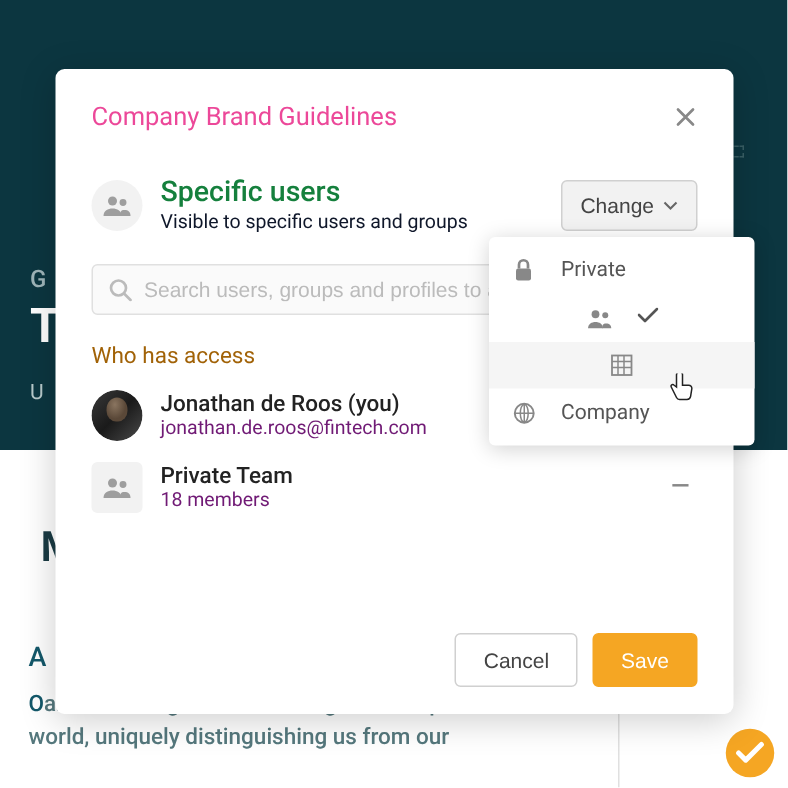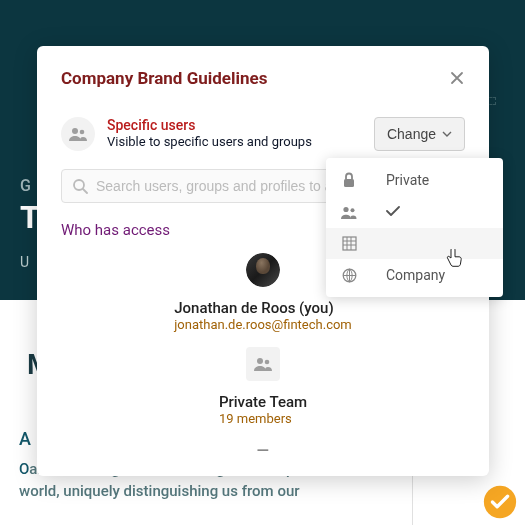--- a/index.html
+++ b/index.html
@@ -11,56 +11,56 @@
 .bg-m { position: absolute; left: 27px; top: 348px; color: #1a3b44; font-size: 28px; font-weight: 600; }
 .bg-a { position: absolute; left: 19px; top: 428px; color: #13586a; font-size: 18px; font-weight: 500; }
 .bg-text { position: absolute; left: 19px; top: 459px; color: #55787d; font-size: 15px; line-height: 1.45; width: 430px; font-weight: 500; }
 .bg-text-o { color: #13586a; }
 .bg-check { position: absolute; right: 6px; bottom: 4px; width: 38px; height: 38px; }
 .bg-rect { position: absolute; right: 29px; top: 97px; width: 10px; height: 8px; border: 1px dashed #395e65; }
 .bg-card { position: absolute; right: 0; top: 300px; bottom: 0; width: 113px; background: #fff; border-left: 1px solid #e0e0e0; }
 
 .modal { position: absolute; left: 37px; top: 46px; width: 452px; height: 430px; background: #fff; border-radius: 6px; box-shadow: 0 4px 24px rgba(0,0,0,0.2); padding: 22px 24px; }
 .modal-header { display: flex; justify-content: space-between; align-items: center; margin-bottom: 28px; }
-.modal-title { font-size: 17px; font-weight: 700; color: #7f1d1d; }
+.modal-title { font-size: 17px; font-weight: 400; color: #ec4899; }
 .close-btn { cursor: pointer; color: #888; }
 .close-btn svg { display: block; }
 
 .perm-row { display: flex; align-items: center; gap: 12px; margin-bottom: 18px; }
 .perm-icon { width: 34px; height: 34px; border-radius: 50%; background: #f2f2f2; display: flex; align-items: center; justify-content: center; color: #9e9e9e; flex-shrink: 0; }
 .perm-text { flex: 1; }
-.perm-title { font-size: 14px; color: #b91c1c; font-weight: 500; line-height: 1.3; }
+.perm-title { font-size: 19px; color: #15803d; font-weight: 500; line-height: 1.3; }
 .perm-sub { font-size: 13px; color: #0f172a; line-height: 1.3; }
 .change-btn { display: flex; align-items: center; gap: 6px; background: #f2f2f2; border: 1px solid #d0d0d0; border-radius: 4px; padding: 8px 12px; font-size: 14px; color: #444; cursor: pointer; font-weight: 500; }
 .change-btn svg { width: 10px; height: 6px; }
 
 .search-box { display: flex; align-items: center; border: 1px solid #e0e0e0; border-radius: 4px; padding: 8px 10px; margin-bottom: 18px; background: #fafafa; }
 .search-box svg { color: #bbb; margin-right: 8px; flex-shrink: 0; }
 .search-box input { border: none; outline: none; background: transparent; font-size: 14px; color: #666; width: 100%; }
 .search-box input::placeholder { color: #bbb; }
 
-.section-label { font-size: 15px; color: #701a75; margin-bottom: 14px; font-weight: 400; }
-
-.user-row { display: flex; align-items: center; gap: 12px; margin-bottom: 14px; flex-direction: column; }
+.section-label { font-size: 15px; color: #a16207; margin-bottom: 14px; font-weight: 400; }
+
+.user-row { display: flex; align-items: center; gap: 12px; margin-bottom: 14px; }
 .avatar { width: 34px; height: 34px; border-radius: 50%; background: #e0e0e0; flex-shrink: 0; overflow: hidden; display: flex; align-items: center; justify-content: center; }
 .avatar.group { background: #f2f2f2; color: #9e9e9e; border-radius: 4px; }
 .avatar-img { width: 100%; height: 100%; background: linear-gradient(135deg, #3a3a3a 0%, #1a1a1a 50%, #4a4a4a 100%); border-radius: 50%; position: relative; }
 .avatar-img::before { content: ""; position: absolute; top: 5px; left: 10px; width: 14px; height: 16px; background: radial-gradient(ellipse at 40% 30%, #8a7560 0%, #5a4838 60%); border-radius: 50% 50% 45% 45%; }
 .user-text { flex: 1; min-width: 0; }
 .user-name { font-size: 15px; color: #222; font-weight: 500; line-height: 1.2; }
-.user-sub { font-size: 13px; color: #a16207; line-height: 1.2; }
+.user-sub { font-size: 13px; color: #701a75; line-height: 1.2; }
 .minus { color: #888; font-size: 22px; font-weight: 400; cursor: pointer; padding: 0 4px; }
 
 .modal-footer { position: absolute; bottom: 18px; right: 24px; display: flex; gap: 10px; }
 .btn { border-radius: 4px; padding: 9px 18px; font-size: 14px; cursor: pointer; font-weight: 500; }
 .btn-cancel { background: #fff; border: 1px solid #d0d0d0; color: #444; }
 .btn-save { background: #f5a623; border: 1px solid #f5a623; color: #fff; }
 
 .dropdown { position: absolute; top: 158px; right: 22px; width: 177px; background: #fff; border-radius: 4px; box-shadow: 0 2px 14px rgba(0,0,0,0.18); padding: 6px 0; }
-.dd-item { display: flex; align-items: center; padding: 8px 14px; gap: 28px; cursor: pointer; color: #555; font-size: 14px; }
+.dd-item { display: flex; align-items: center; padding: 8px 14px; gap: 16px; cursor: pointer; color: #555; font-size: 14px; justify-content: center; }
 .dd-item.hover { background: #f5f5f5; }
 .dd-icon { width: 18px; display: flex; justify-content: center; color: #888; flex-shrink: 0; }
 .dd-label { flex: 1; white-space: nowrap; }
 .dd-check { color: #555; }
 .cursor { position: absolute; top: 249px; right: 62px; pointer-events: none; }
 </style>
 </head>
 <body>
 
 <div class="bg-top"></div>
@@ -134,25 +134,29 @@
     <div class="avatar group">
       <svg width="20" height="14" viewBox="0 0 20 14">
           <circle cx="7" cy="4" r="3" fill="currentColor"></circle>
           <circle cx="14" cy="5" r="2.3" fill="currentColor"></circle>
           <path d="M1 14 c0-3.5 3-5 6-5 s6 1.5 6 5 z" fill="currentColor"></path>
           <path d="M12 14 c0-2.8 0.5-4 3-4 s4 1.2 4 4 z" fill="currentColor"></path>
         </svg>
     </div>
     <div class="user-text">
       <div class="user-name">Private Team</div>
-      <div class="user-sub">19 members</div>
+      <div class="user-sub">18 members</div>
     </div>
     <div class="minus">–</div>
   </div>
 
+  <div class="modal-footer">
+    <button class="btn btn-cancel">Cancel</button>
+    <button class="btn btn-save">Save</button>
+  </div>
 </div>
 
 <div class="dropdown">
   <div class="dd-item">
     <span class="dd-icon">
       <svg width="14" height="16" viewBox="0 0 14 16">
           <rect x="2" y="7" width="10" height="8" rx="1.5" fill="currentColor"></rect>
           <path d="M4 7 V4.5 a3 3 0 0 1 6 0 V7" stroke="currentColor" stroke-width="1.8" fill="none"></path>
         </svg>
     </span>

